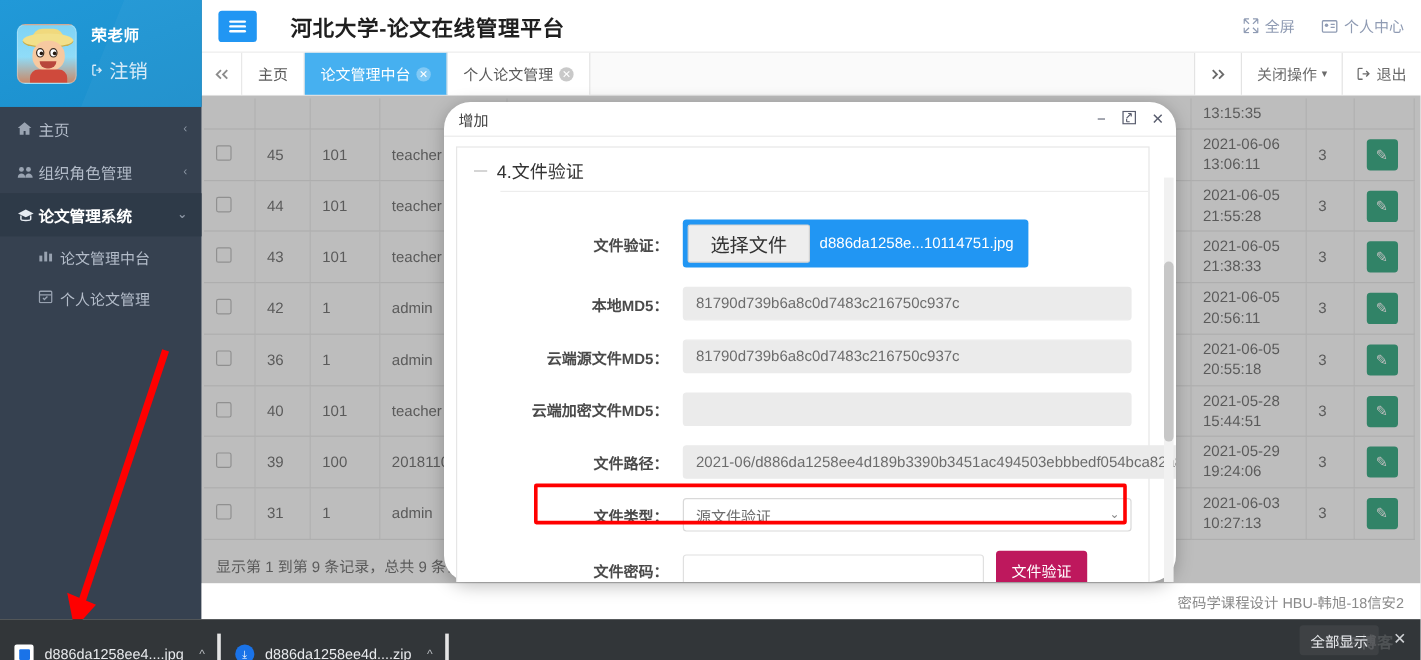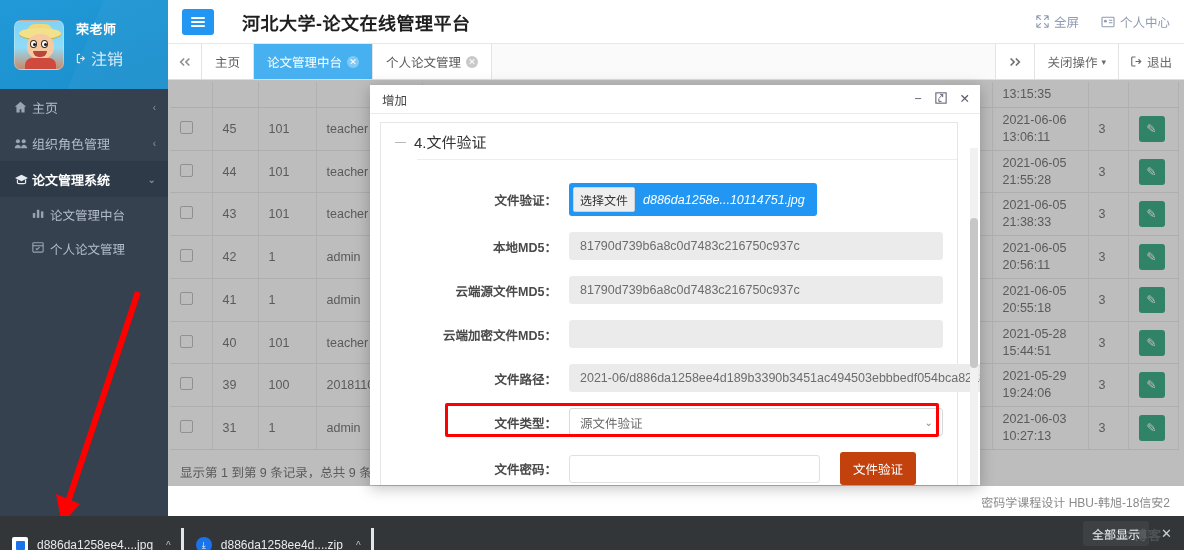--- a/index.html
+++ b/index.html
@@ -304,21 +304,21 @@
   }
 
   
   .modal {
     position: absolute;
     left: 370px; top: 85px;
     width: 610px; height: 400px;
     background: #ffffff;
     box-shadow: 0 3px 14px rgba(0,0,0,.25);
     z-index: 10;
-    display: flex; flex-direction: column;
+    display: flex; flex-direction: column; border-radius: 22px;
   }
   .modal-head {
     height: 30px;
     display: flex; align-items: center;
     padding: 0 10px 0 12px;
     border-bottom: 1px solid #eaeaea;
     font-size: 12.5px; color: #444;
   }
   .modal-head .m-title { flex: 1 1 auto; }
   .modal-head .m-btns {
@@ -373,25 +373,25 @@
     background: #2196f3;
     border-radius: 3px;
     padding: 4px 12px 4px 4px;
     gap: 8px;
     cursor: pointer;
   }
   .file-chip .choose {
     background: #eeeeee;
     border: 1px solid #d2d2d2;
     border-radius: 2px;
-    padding: 3px 6px;
-    font-size: 12px;
+    padding: 3px 18px;
+    font-size: 16px;
     color: #333;
   }
-  .file-chip .fname { color: #fff; font-size: 12.5px; font-style: italic; }
+  .file-chip .fname { color: #fff; font-size: 12.5px; }
   .finput {
     background: #ebebeb;
     border: 1px solid #ebebeb;
     border-radius: 3px;
     height: 28px;
     padding: 0 10px;
     font-size: 12.5px;
     color: #6c6c6c;
     display: flex; align-items: center;
     width: 100%;
@@ -416,26 +416,26 @@
   }
   .fwhite {
     background: #ffffff;
     border: 1px solid #e0e0e0;
     border-radius: 3px;
     height: 28px;
     width: 251px;
     display: inline-block;
   }
   .verify-btn {
-    background: #c2410c;
+    background: #be185d;
     color: #fff;
     font-size: 12.5px;
     border: none; border-radius: 3px;
     padding: 7px 13px;
-    margin-left: 20px;
+    margin-left: 10px;
     cursor: pointer;
   }
   .row-inline { display: flex; align-items: center; }
 
   
   .redbox {
     position: absolute;
     left: 64px; top: 280px;
     width: 494px; height: 34px;
     border: 3px solid #ff0000;
@@ -764,21 +764,21 @@
                 <div>20:56:11</div>
             </td>
             <td>3</td>
             <td>
                 <div class="edit-btn">✎</div>
               </td>
           </tr>
 
           <tr>
             <td><span class="cb"></span></td>
-            <td>41</td>
+            <td>36</td>
             <td>1</td>
             <td>admin</td>
             <td></td>
             <td class="date-cell">
               <div>2021-06-05</div>
                 <div>20:55:18</div>
             </td>
             <td>3</td>
             <td>
                 <div class="edit-btn">✎</div>

